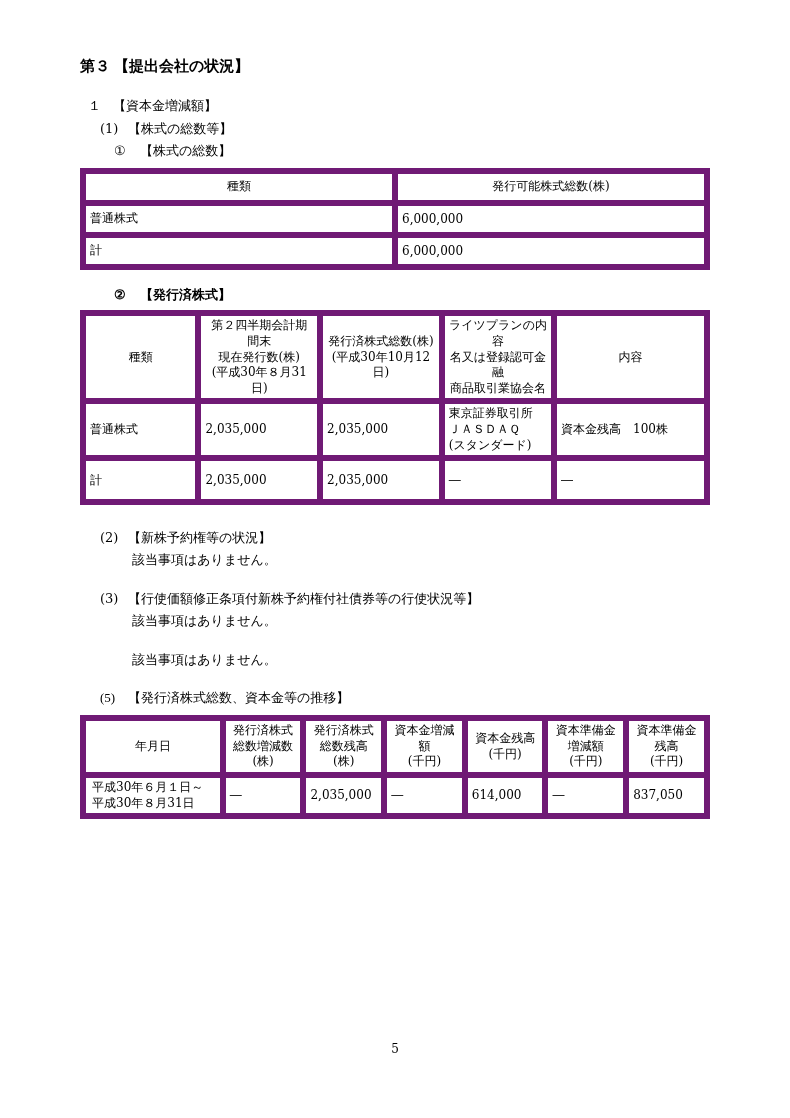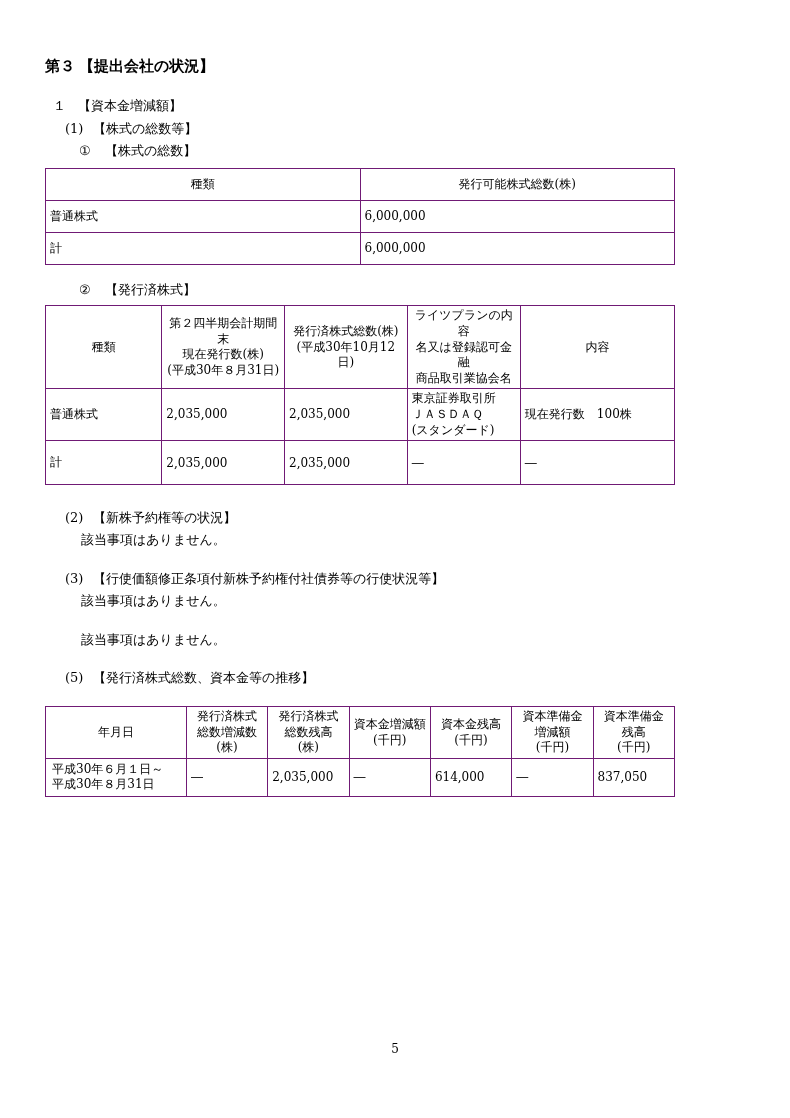--- a/index.html
+++ b/index.html
@@ -2,66 +2,66 @@
 <html><head>
 <meta charset="utf-8">
 <style>
   * { margin:0; padding:0; box-sizing:border-box; }
   html,body { background:#ffffff; }
   body {
     width:790px; height:1118px;
     font-family:"DejaVu Serif","Liberation Serif",serif;
     color:#000; position:relative; overflow:hidden;
   }
-  .page { position:relative; width:680px; height:1118px; padding:56px 80px 0 45px; }
+  .page { position:relative; width:680px; height:1118px; padding:56px 80px 0 80px; }
 
   
   .chapter {
     font-family:"DejaVu Sans","Liberation Sans",sans-serif;
     font-weight:bold; font-size:15px; line-height:1.4; margin-bottom:20px;
   }
   .chapter .num { display:inline-block; min-width:34px; }
 
   .sec { font-size:13px; line-height:1.45; }
   .sec .num { display:inline-block; }
 
   .lv1 { margin-left:8px;  margin-bottom:4px; }
   .lv1 .num { min-width:25px; }
   .lv2 { margin-left:20px; margin-bottom:3px; }
   .lv2 .num { min-width:28px; }
   .lv3 { margin-left:34px; margin-bottom:7px; }
   .lv3 .num { min-width:26px; }
 
   .sec-block { margin-left:20px; }
   .sec-block .num { min-width:28px; }
-  .sec-body { font-size:13px; line-height:1.45; margin-left:16px; margin-top:3px; }
+  .sec-body { font-size:13px; line-height:1.45; margin-left:32px; margin-top:3px; }
 
   
   table { border-collapse:collapse; width:630px; table-layout:fixed; font-size:12px; }
-  th, td { border:1px solid #701a75; font-weight:normal; padding:2px 4px; vertical-align:middle; }
+  th, td { border:6px solid #701a75; font-weight:normal; padding:2px 4px; vertical-align:middle; }
   .c { }
   .r { text-align:left; padding-right:9px; }
   .l { text-align:left; padding-left:6px;margin-left:32px; }
   .pre { white-space:pre-line; }
 
   .t1 { margin-bottom:16px; }
   .t1 th { height:32px; text-align:center; }
   .t1 td { height:32px; }
 
   .t2 { margin-bottom:24px; }
   .t2 th { height:48px; text-align:center; line-height:1.3; }
   .t2 .row-main td { height:48px; line-height:1.3; }
   .t2 .row-total td { height:44px; }
 
   .t3 th { height:48px; text-align:center; line-height:1.3; }
   .t3 td { height:38px; line-height:1.3; }
 
-  .head-spacer-1 { margin-bottom:6px; }
+  .head-spacer-1 { margin-bottom:6px;font-weight:bold; }
   .block-gap { margin-bottom:20px; }
-  .s5-title { margin-bottom:18px; }
+  .s5-title { margin-bottom:7px;font-family:Liberation Serif, serif; }
 
   .page-number {
     position:absolute; left:0; top:1042px; width:790px;
     text-align:center; font-size:12px;
   }
 </style>
 </head>
 <body>
 
 <div class="page">
@@ -128,21 +128,21 @@
 商品取引業協会名</th>
         <th class="pre">内容</th>
       </tr>
       <tr class="row-main">
         <td class="c">普通株式</td>
         <td class="r">2,035,000</td>
         <td class="r">2,035,000</td>
         <td class="c pre">東京証券取引所
 ＪＡＳＤＡＱ
 (スタンダード)</td>
-        <td class="c">現在発行数　100株</td>
+        <td class="c">資本金残高　100株</td>
       </tr>
       <tr class="row-total">
         <td class="c">計</td>
         <td class="r">2,035,000</td>
         <td class="r">2,035,000</td>
         <td class="c">―</td>
         <td class="c">―</td>
       </tr>
     </tbody>
   </table>

